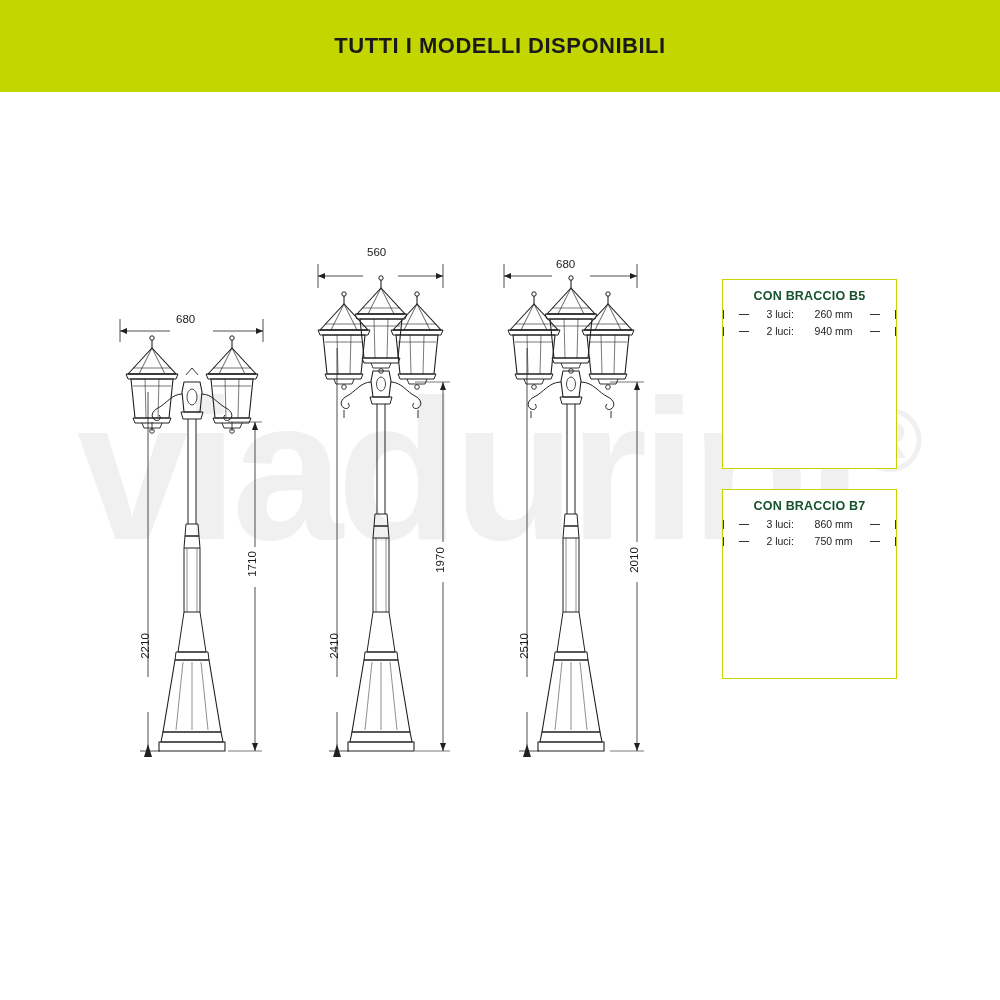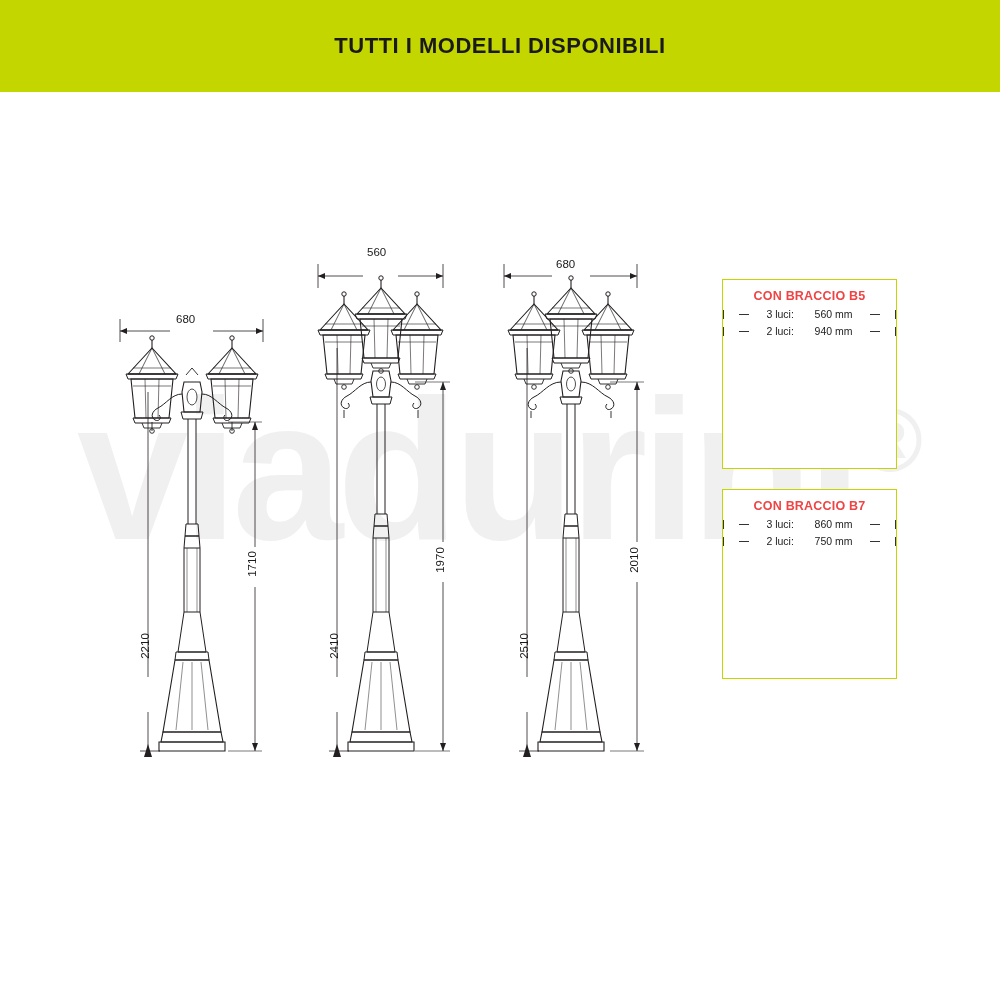--- a/index.html
+++ b/index.html
@@ -82,21 +82,21 @@
     background: #ffffff;
     box-sizing: border-box;
   }
   #box-b5 { left: 722px; top: 187px; width: 175px; height: 190px; }
   #box-b7 { left: 722px; top: 397px; width: 175px; height: 190px; }
 
   .sidebox-title {
     text-align: center;
     font-size: 12.5px;
     font-weight: bold;
-    color: #ef4444;
+    color: #14532d;
     margin-top: 9px;
     letter-spacing: 0.2px;
   }
   .sidebox-row {
     display: flex;
     align-items: center;
     justify-content: space-between;
     font-size: 10.5px;
     color: #222;
     margin-top: 5px;
@@ -410,21 +410,21 @@
 <div class="dimlabel vert" style="left:511px; top:548px;">2510</div>
 <div class="dimlabel vert" style="left:621px; top:462px;">2010</div>
 
 
 <div class="sidebox" id="box-b5">
   <div class="sidebox-title">CON BRACCIO B5</div>
   <div class="sidebox-row">
     <span class="tick"></span>
     <span class="lead"></span>
     <span class="txt">3 luci:</span>
-    <span class="txt">560 mm</span>
+    <span class="txt">260 mm</span>
     <span class="lead"></span>
     <span class="tick"></span>
   </div>
   <div class="sidebox-row">
     <span class="tick"></span>
     <span class="lead"></span>
     <span class="txt">2 luci:</span>
     <span class="txt">940 mm</span>
     <span class="lead"></span>
     <span class="tick"></span>

